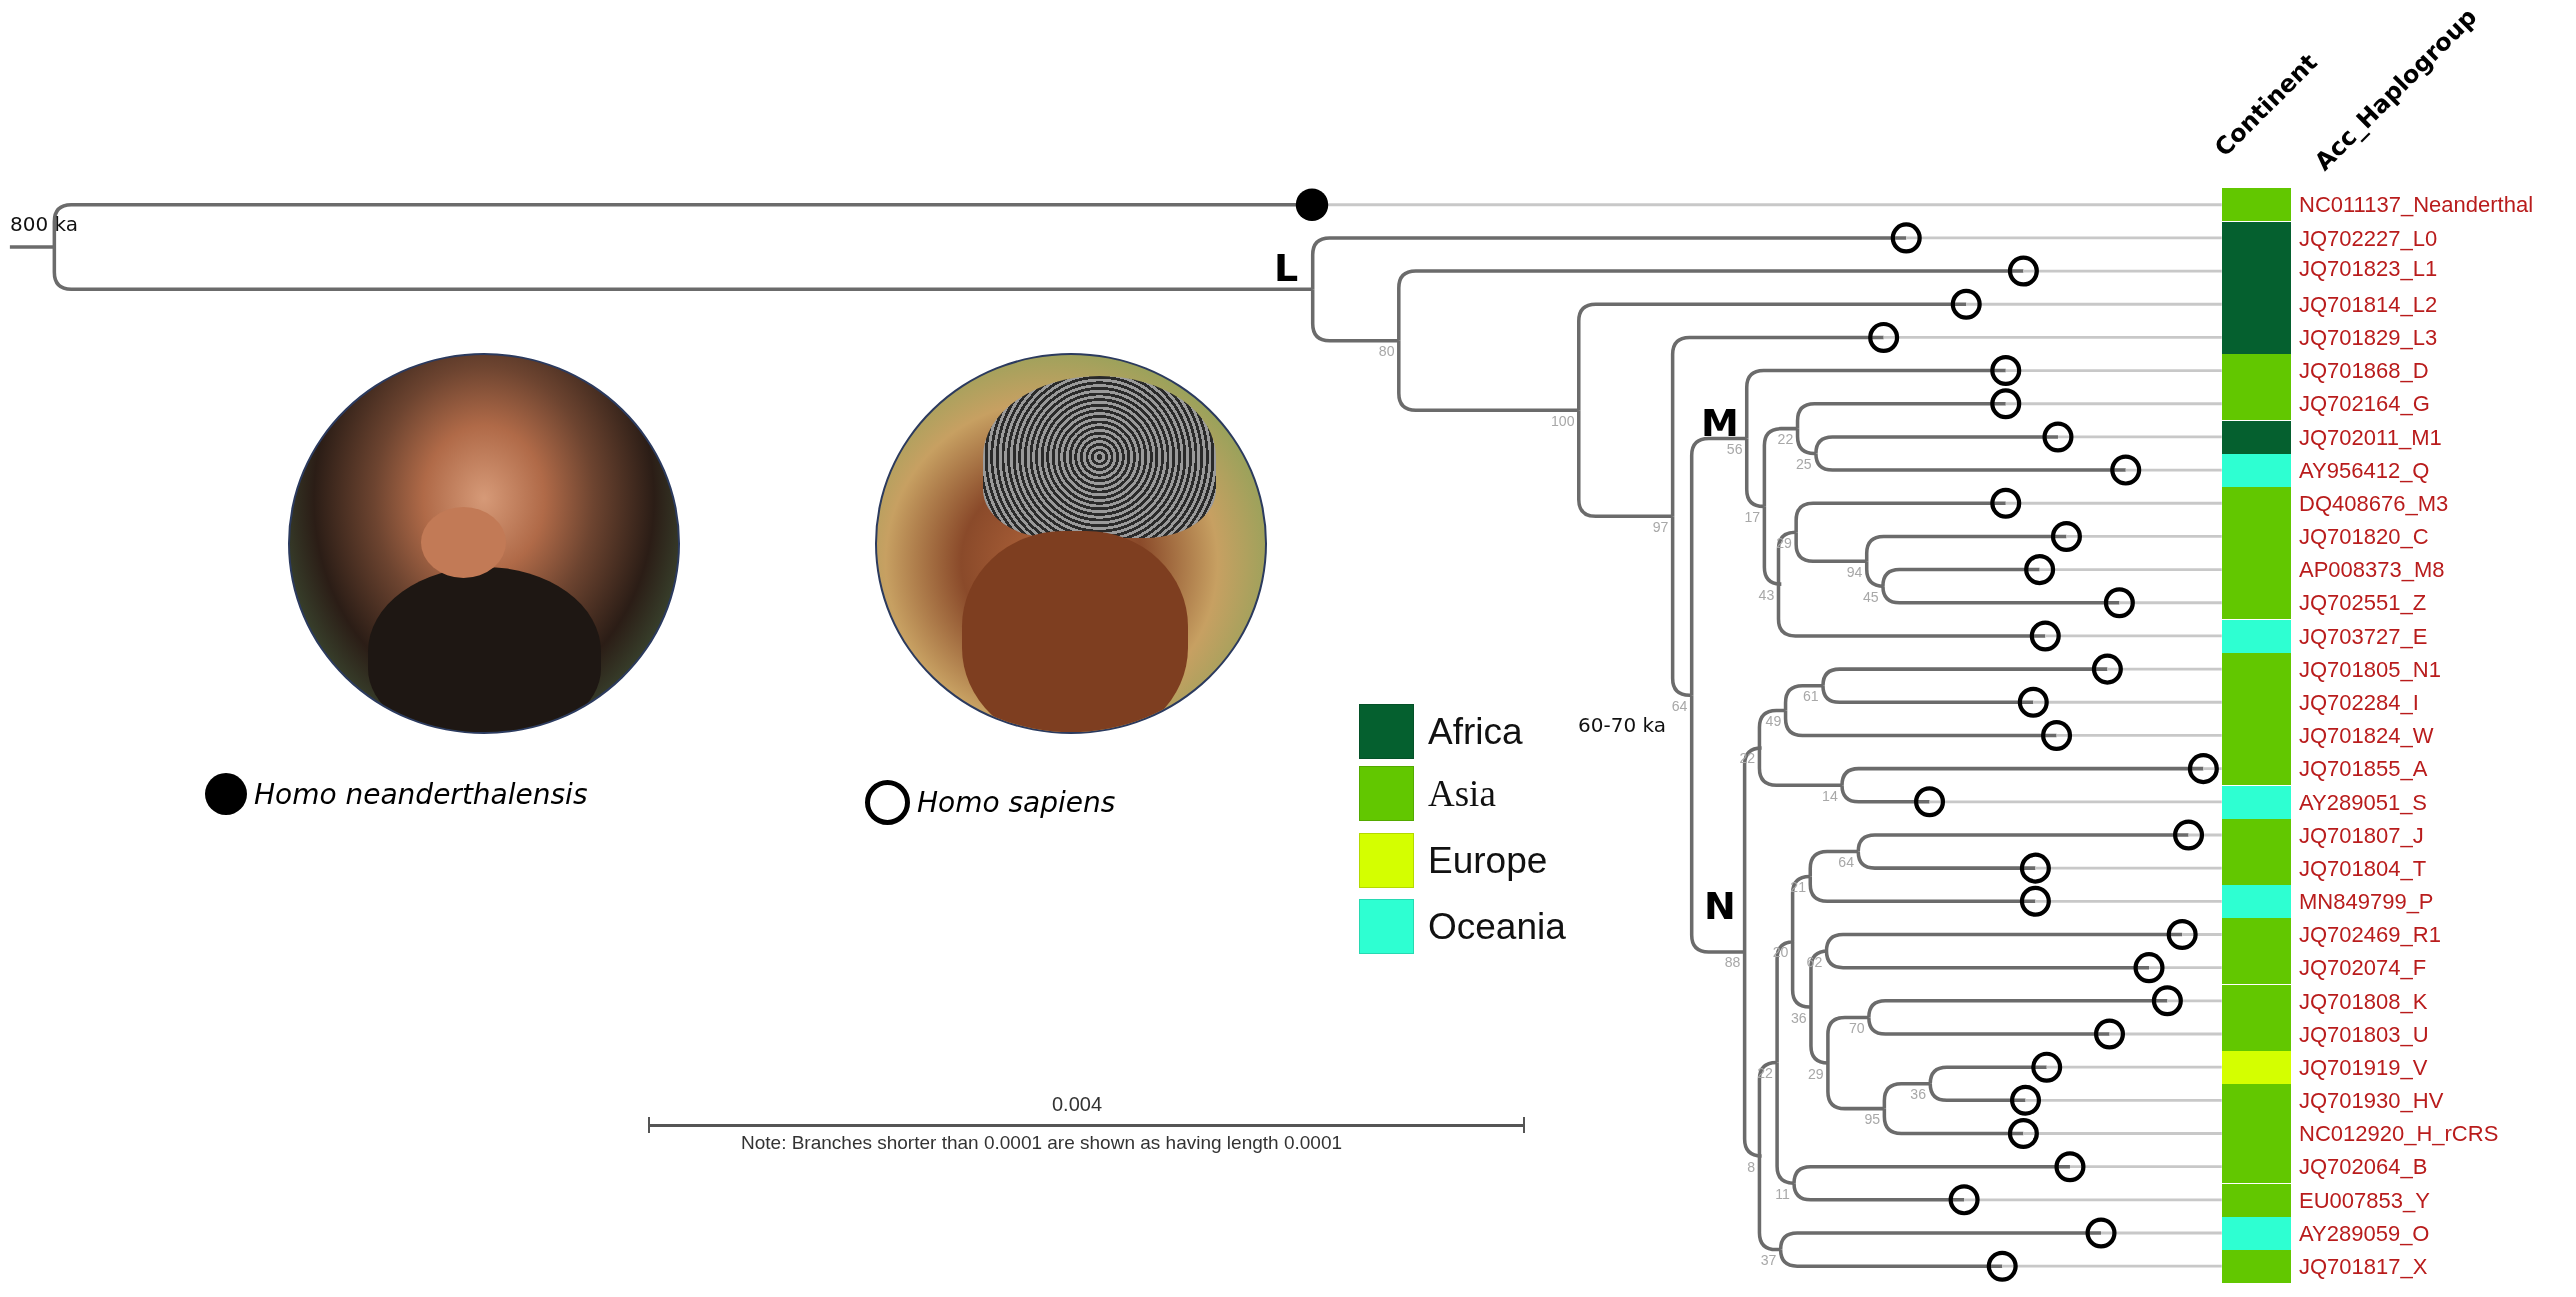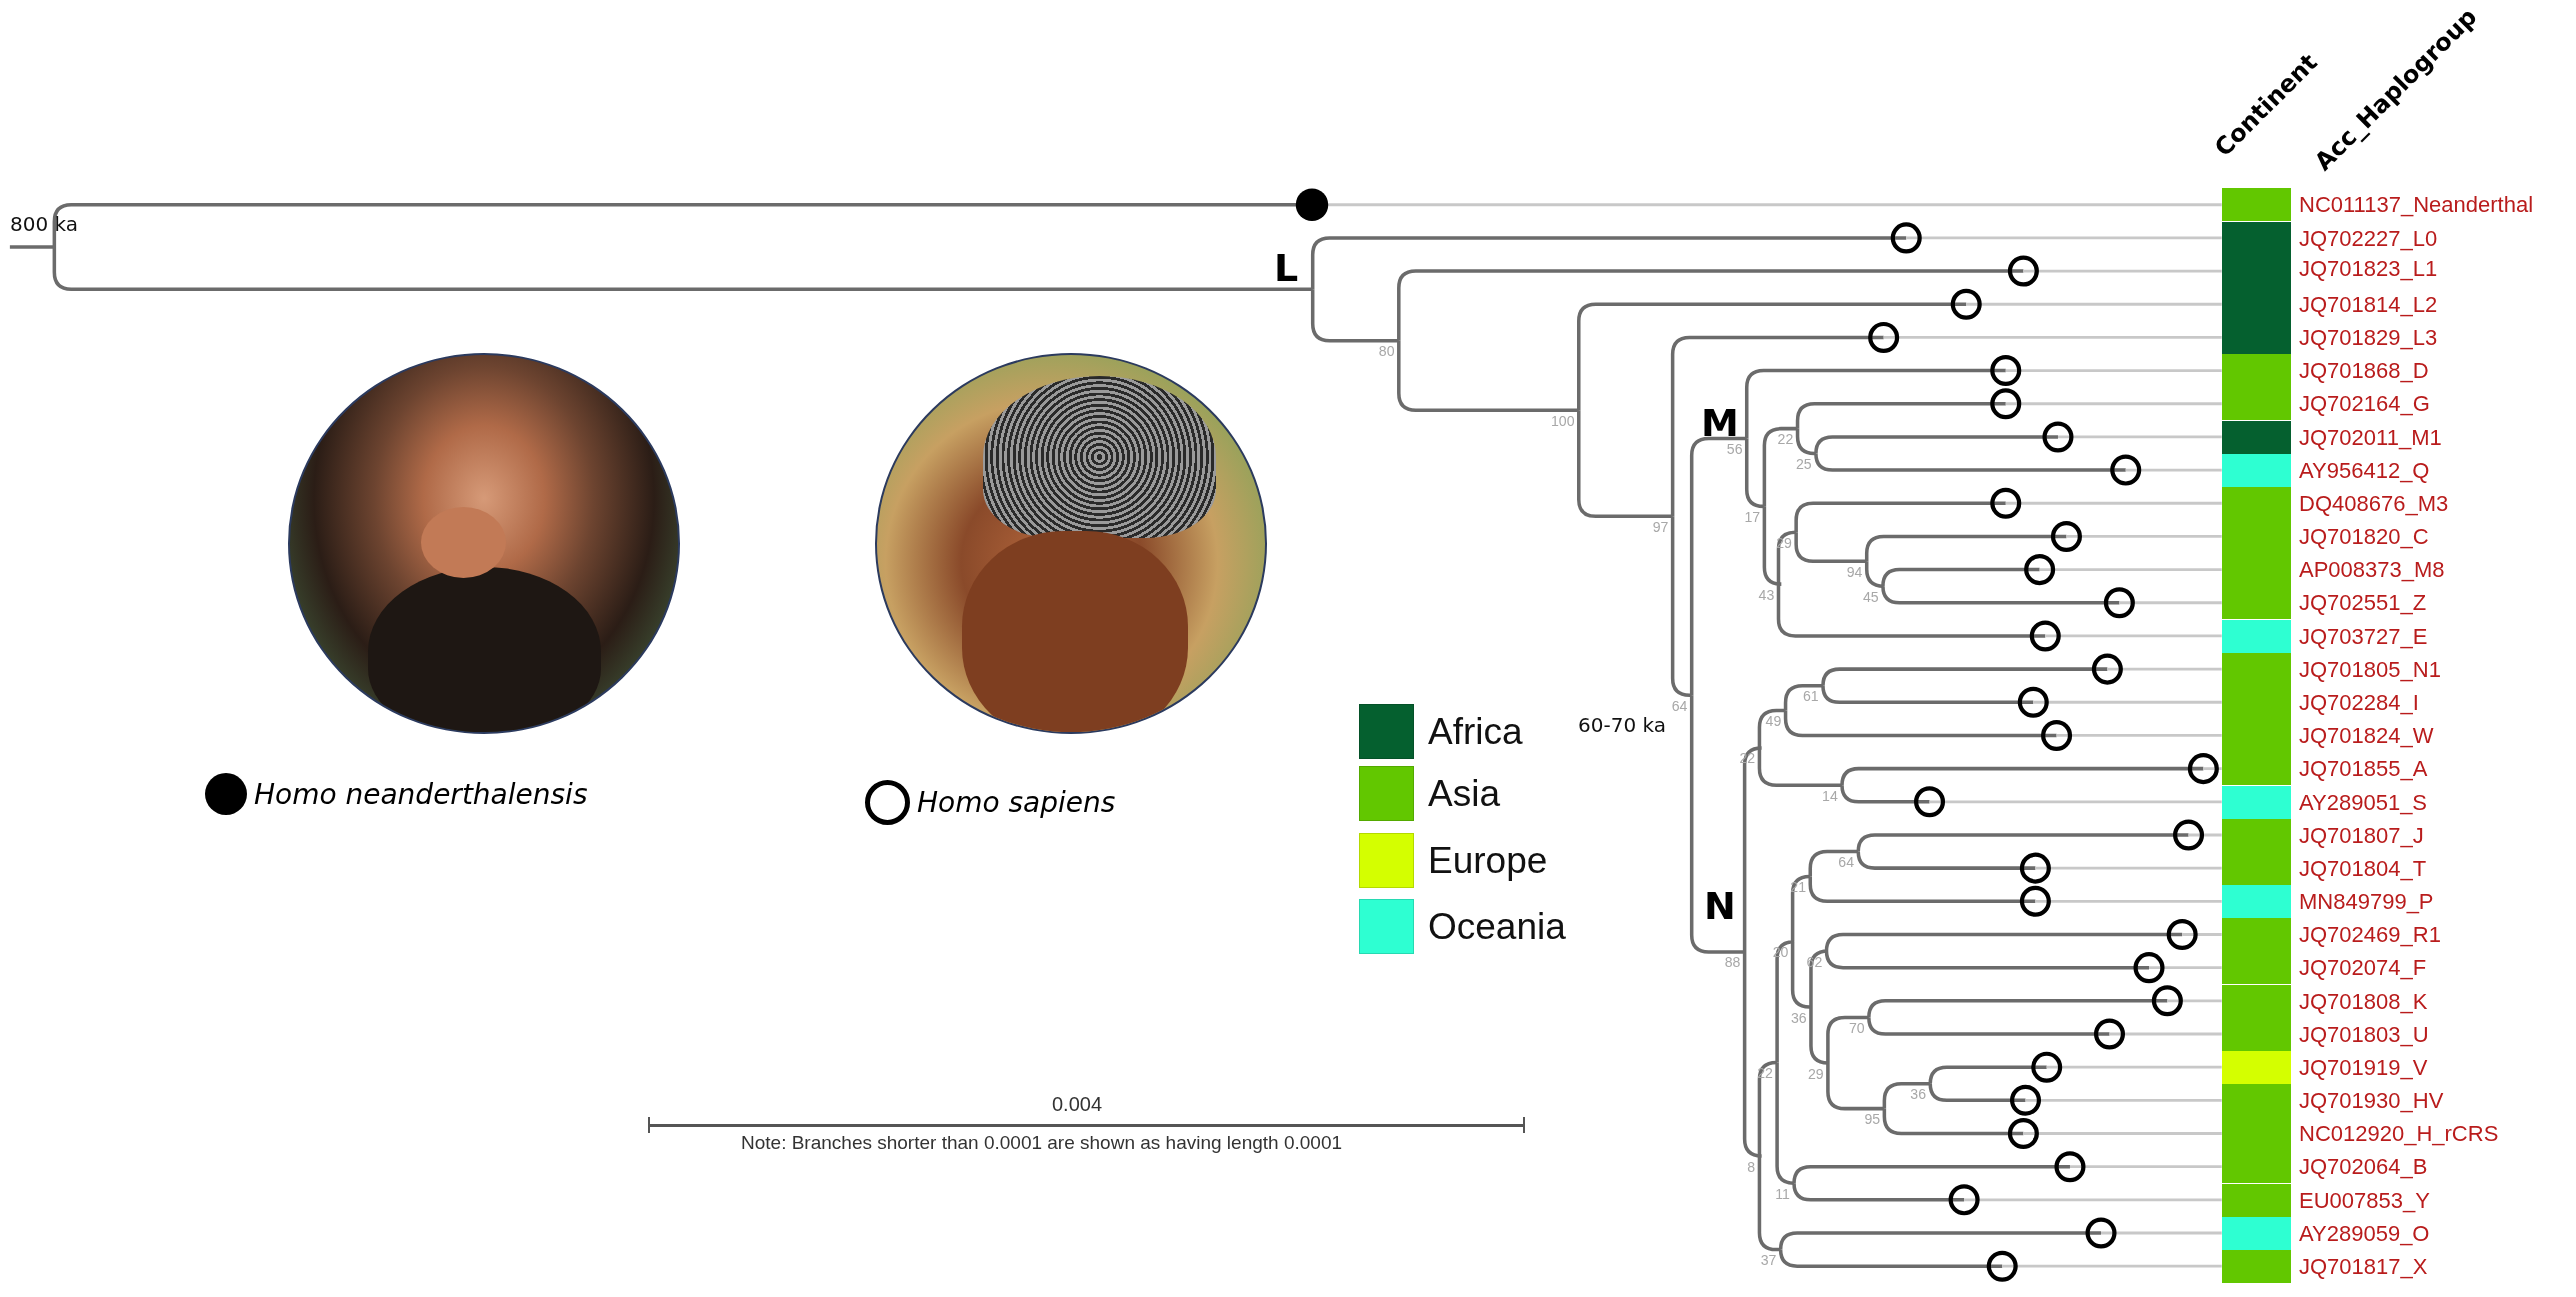--- a/index.html
+++ b/index.html
@@ -288,21 +288,21 @@
 <div class="species" style="left:865px;top:780px;">
   <div class="species-marker-open"></div>
   <div class="species-text">Homo sapiens</div>
 </div>
 
 <div id="continent-legend">
     <div class="legend-row" style="top: 692px; margin-top: 12px;">
       <div class="legend-swatch" style="background: rgb(5, 96, 47);"></div>
       <div class="legend-text">Africa</div>
     </div>
-    <div class="legend-row" style="top: 766px;">
+    <div class="legend-row" style="top: 766px; font-family: Liberation Serif, serif;">
       <div class="legend-swatch" style="background: rgb(98, 199, 0);"></div>
       <div class="legend-text">Asia</div>
     </div>
     <div class="legend-row" style="top: 833px;">
       <div class="legend-swatch" style="background: rgb(212, 255, 0);"></div>
       <div class="legend-text">Europe</div>
     </div>
     <div class="legend-row" style="top: 899px;">
       <div class="legend-swatch" style="background: rgb(46, 255, 210);"></div>
       <div class="legend-text">Oceania</div>

